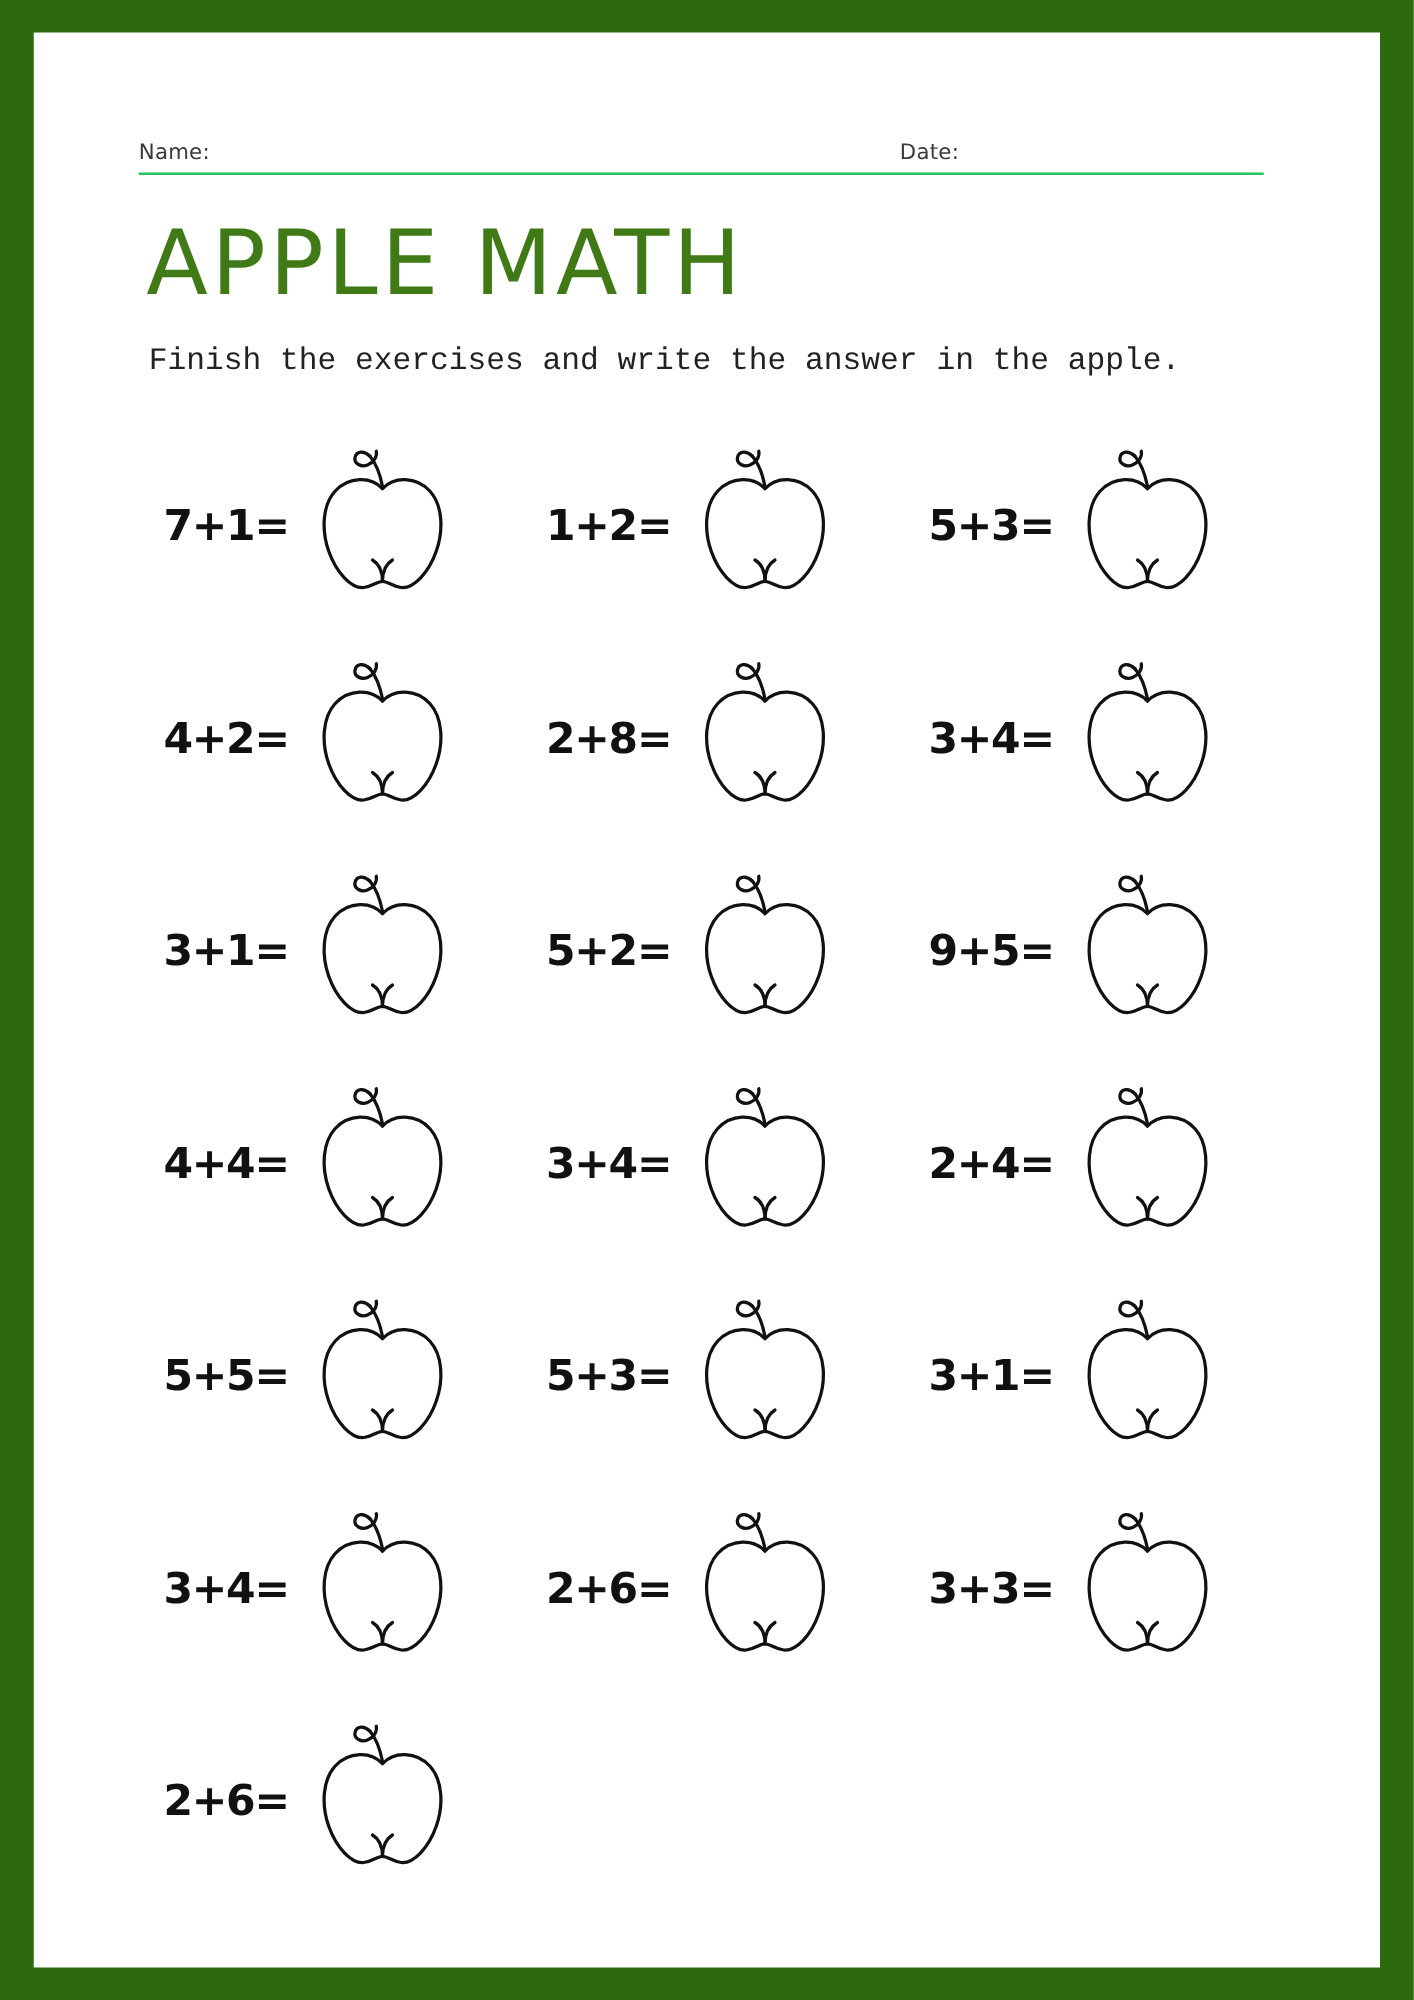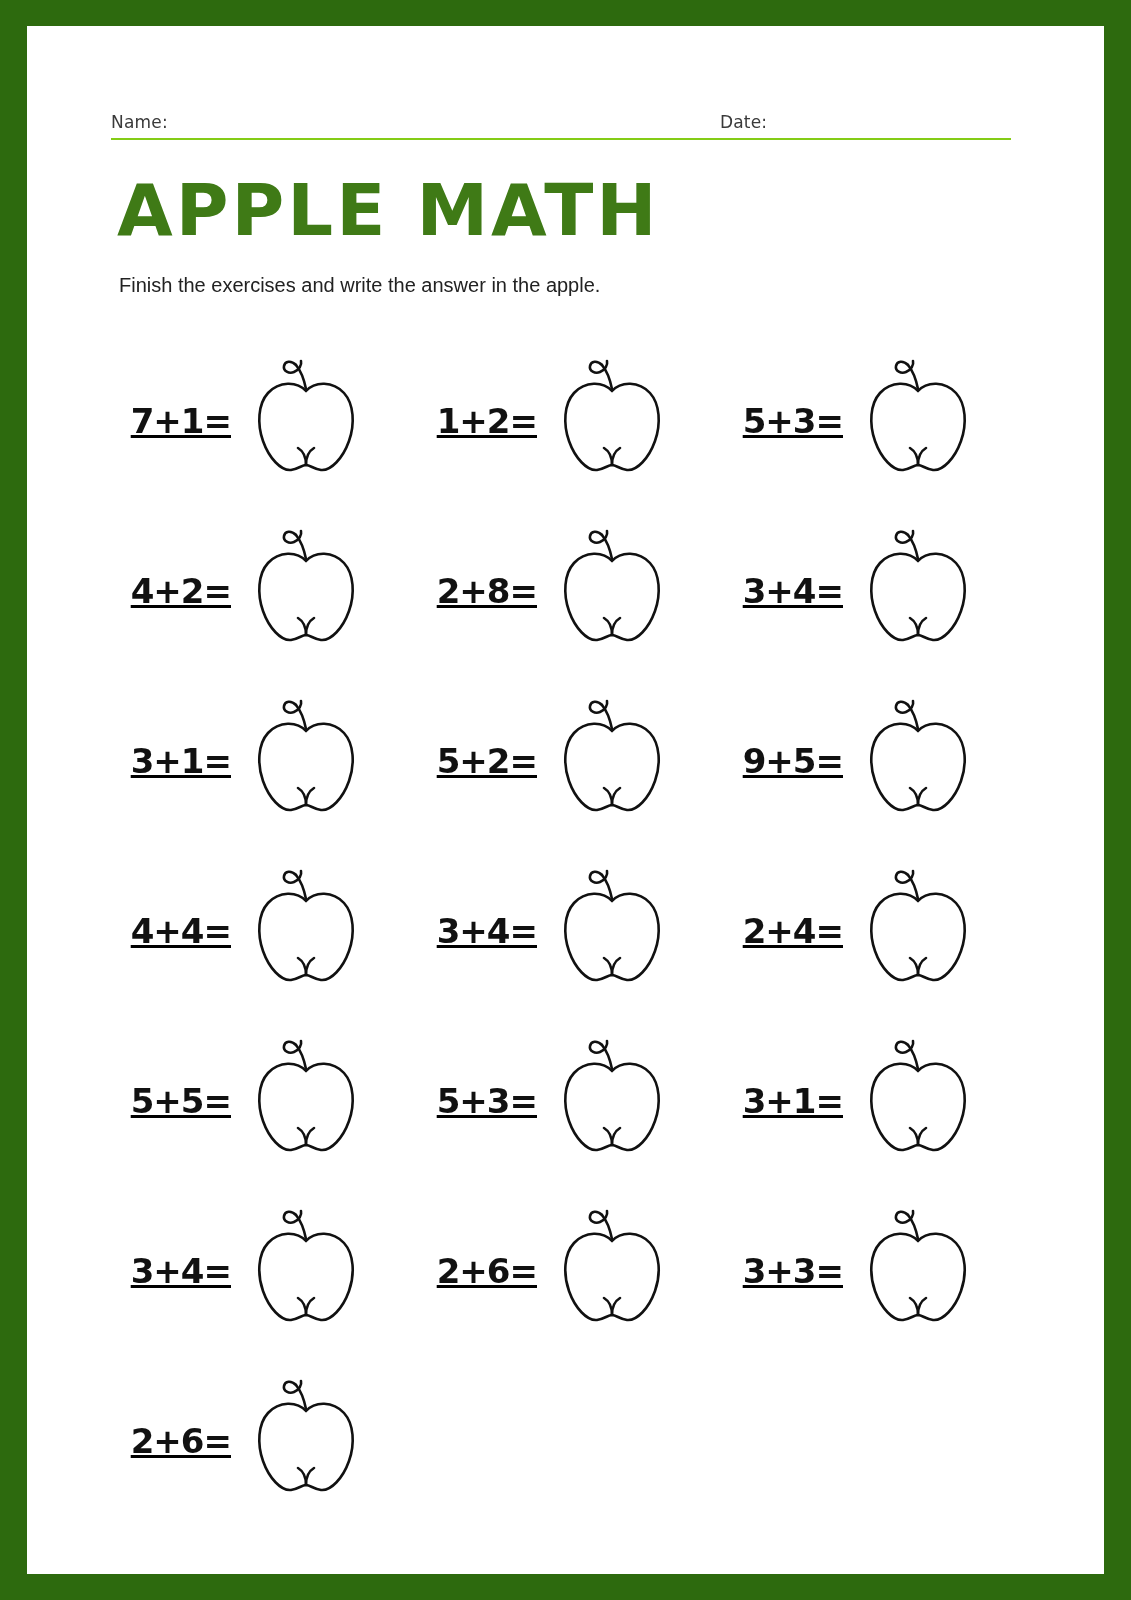--- a/index.html
+++ b/index.html
@@ -21,21 +21,21 @@
     height: 1548px;
     background: #ffffff;
     box-sizing: border-box;
   }
   .header-fields {
     position: absolute;
     left: 84px;
     top: 72px;
     width: 900px;
     height: 40px;
-    border-bottom: 2px solid #84cc16;
+    border-bottom: 2px solid #22c55e;
     display: flex;
     align-items: flex-end;
   }
   .field-label {
     font-size: 17px;
     color: #3a3a3a;
     letter-spacing: 0.2px;
     padding-bottom: 6px;
     font-family: "DejaVu Sans", sans-serif;
   }
@@ -44,50 +44,49 @@
   }
   .field-date {
     margin-left: 552px;
     margin-top: 48px;
   }
   .title {
     position: absolute;
     left: 90px;
     top: 148px;
     font-family: "DejaVu Sans", sans-serif;
-    font-weight: bold;
+    font-weight: normal;
     font-size: 72px;
     letter-spacing: 3px;
     color: #3f7a16;
     line-height: 1;
   }
   .subtitle {
     position: absolute;
     left: 92px;
     top: 248px;
-    font-size: 20px;
+    font-size: 25px;
     color: #222222;
-    font-family: Liberation Sans, sans-serif;
+    font-family: Liberation Mono, monospace;
   }
   .grid {
     position: absolute;
     left: 84px;
     top: 310px;
     width: 920px;
     display: flex;
     flex-wrap: wrap;
   }
   .cell {
     width: 306px;
     height: 170px;
     display: flex;
     align-items: center;
     justify-content: flex-start;
     box-sizing: border-box;
-    text-decoration: underline;
   }
   .equation {
     font-size: 34px;
     font-weight: bold;
     color: #111111;
     width: 120px;
     text-align: right;
     padding-right: 10px;
     font-family: "DejaVu Sans", sans-serif;
     letter-spacing: -1px;

